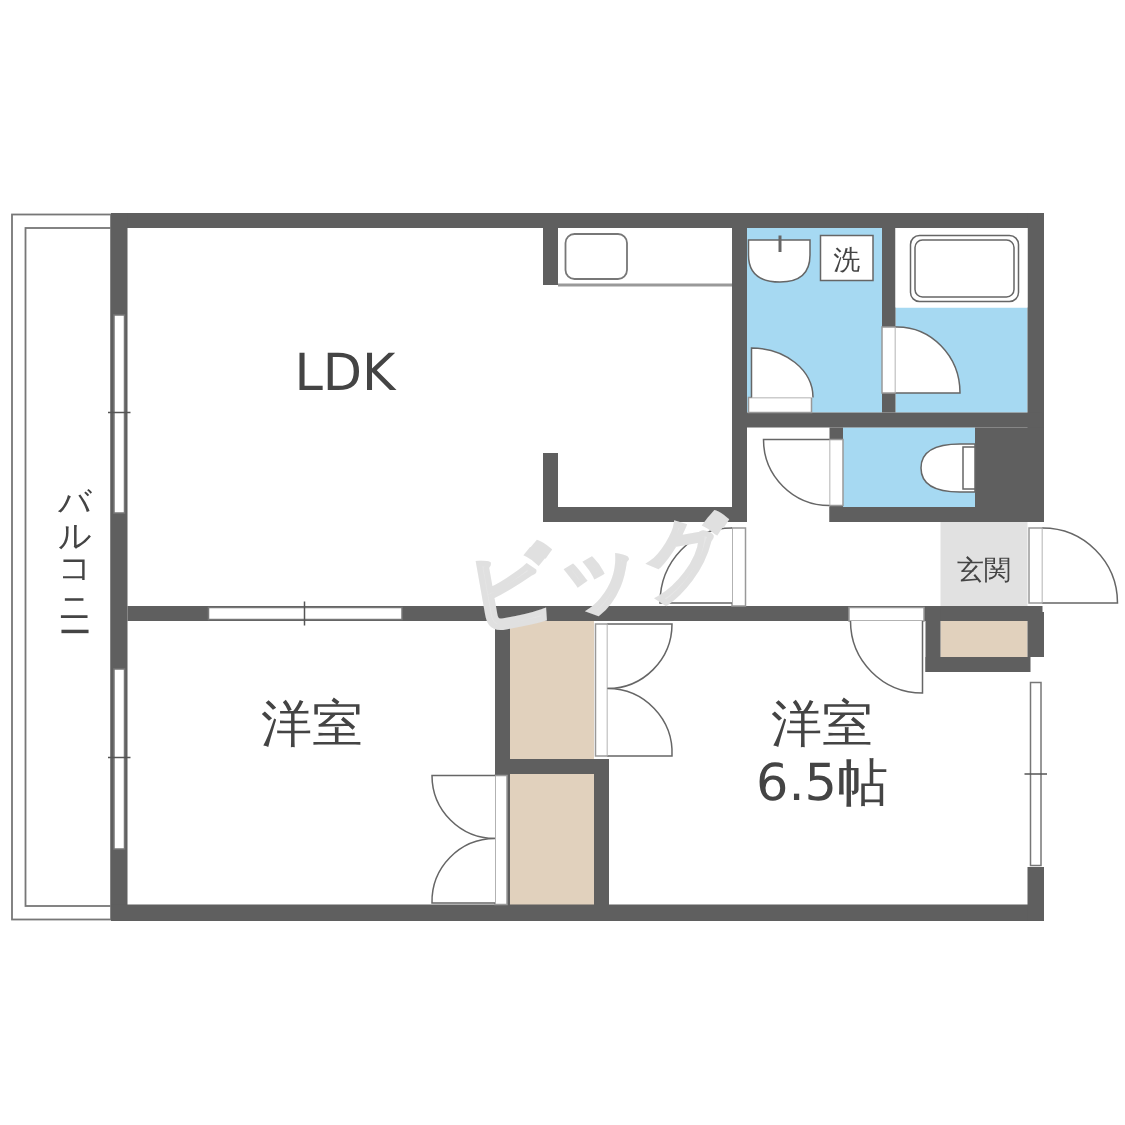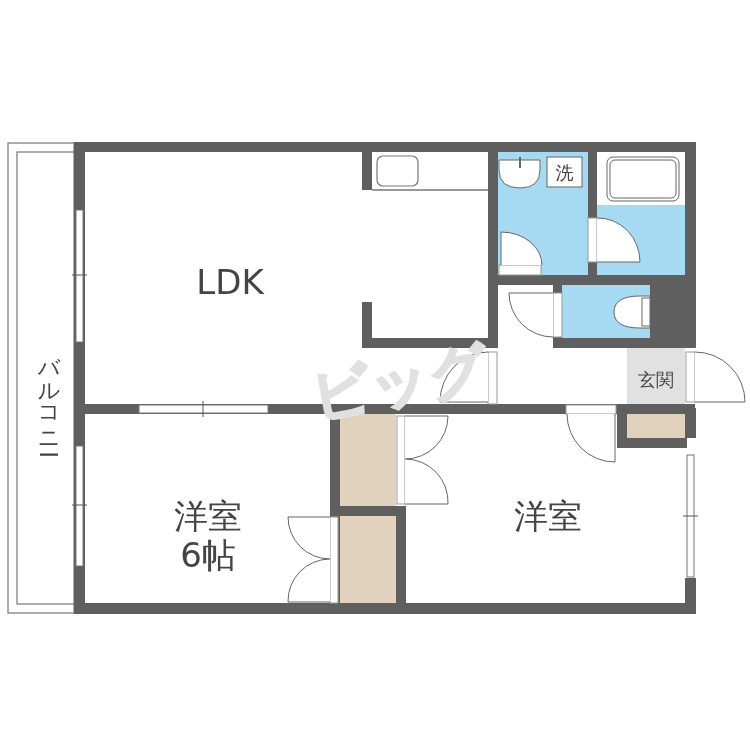--- a/index.html
+++ b/index.html
@@ -1,19 +1,19 @@
 <!DOCTYPE html>
 <html><head>
   <meta charset="utf-8">
   <style>
     html, body { margin: 0; padding: 0; background: #ffffff; }
     body { width: 750px; height: 750px; position: relative; overflow: hidden; font-family: "DejaVu Sans", sans-serif; }
     #plan { position: absolute; left: 0; top: 0; width: 750px; height: 750px; }
     .lbl { font-family: "DejaVu Sans", sans-serif; fill: #444444; }
-    .room-label { position: absolute; text-align: center; color: #444444; font-family: "DejaVu Sans", sans-serif; line-height: 1.15; margin-top: 33px; }
+    .room-label { position: absolute; text-align: center; color: #444444; font-family: "DejaVu Sans", sans-serif; line-height: 1.15; }
     .room-label span { display: block; }
   </style>
 </head>
 <body>
 
 <svg id="plan" viewBox="0 0 750 750" xmlns="http://www.w3.org/2000/svg">
 
   <g>
     <rect x="8" y="143" width="66" height="470" fill="#ffffff" stroke="#777" stroke-width="1.2"></rect>
     <rect x="17" y="152" width="57" height="452" fill="#ffffff" stroke="#777" stroke-width="1.2"></rect>
@@ -146,22 +146,22 @@
 
   <text class="lbl" x="656" y="386" font-size="18" text-anchor="middle">玄関</text>
 </svg>
 
 <div class="room-label" style="left:150px; top:230px; width:160px; font-size:34px;">
   <span>LDK</span>
 </div>
 
 <div class="room-label" style="left:128px; top:464px; width:160px; font-size:34px;">
   <span>洋室</span>
-  <span>6帖</span>
 </div>
 
 <div class="room-label" style="left:463px; top:464px; width:170px; font-size:34px;">
   <span>洋室</span>
+  <span>6.5帖</span>
 </div>
 
 <div class="room-label" style="left:30px; top:310px; width:30px; font-size:22px; writing-mode: vertical-rl; line-height:1;">
   <span>バルコニー</span>
 </div>
 
 </body></html>

